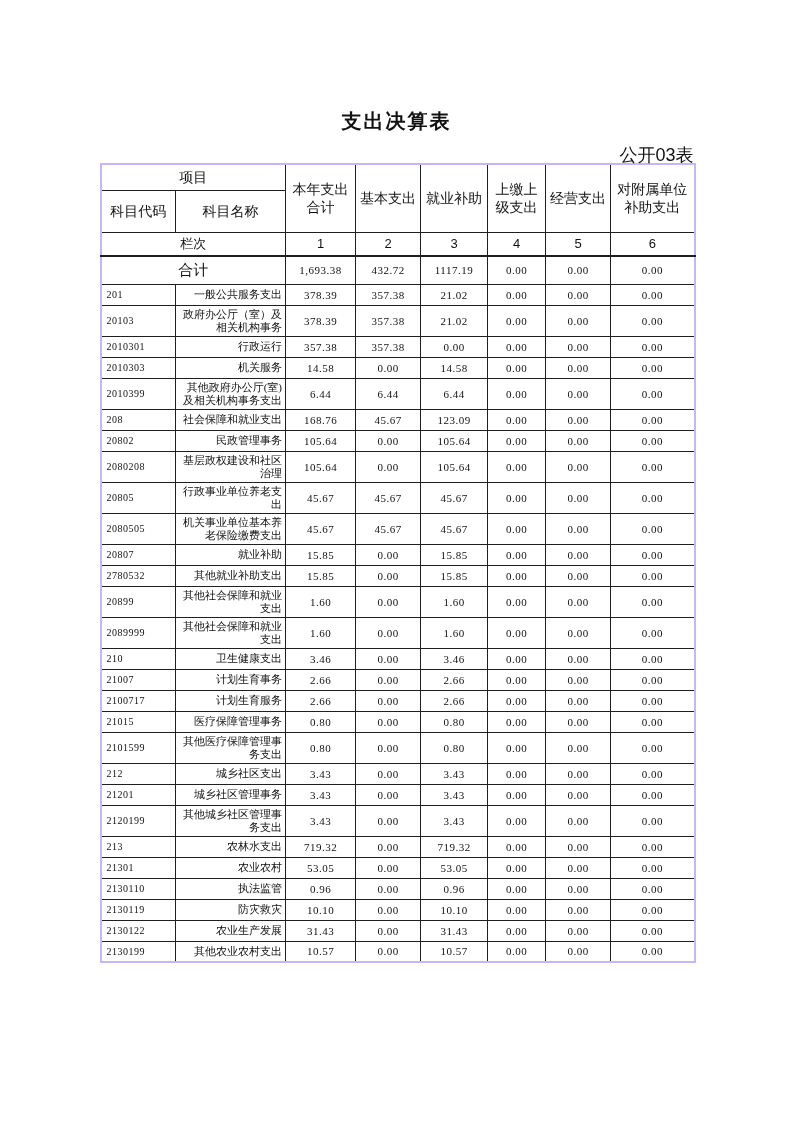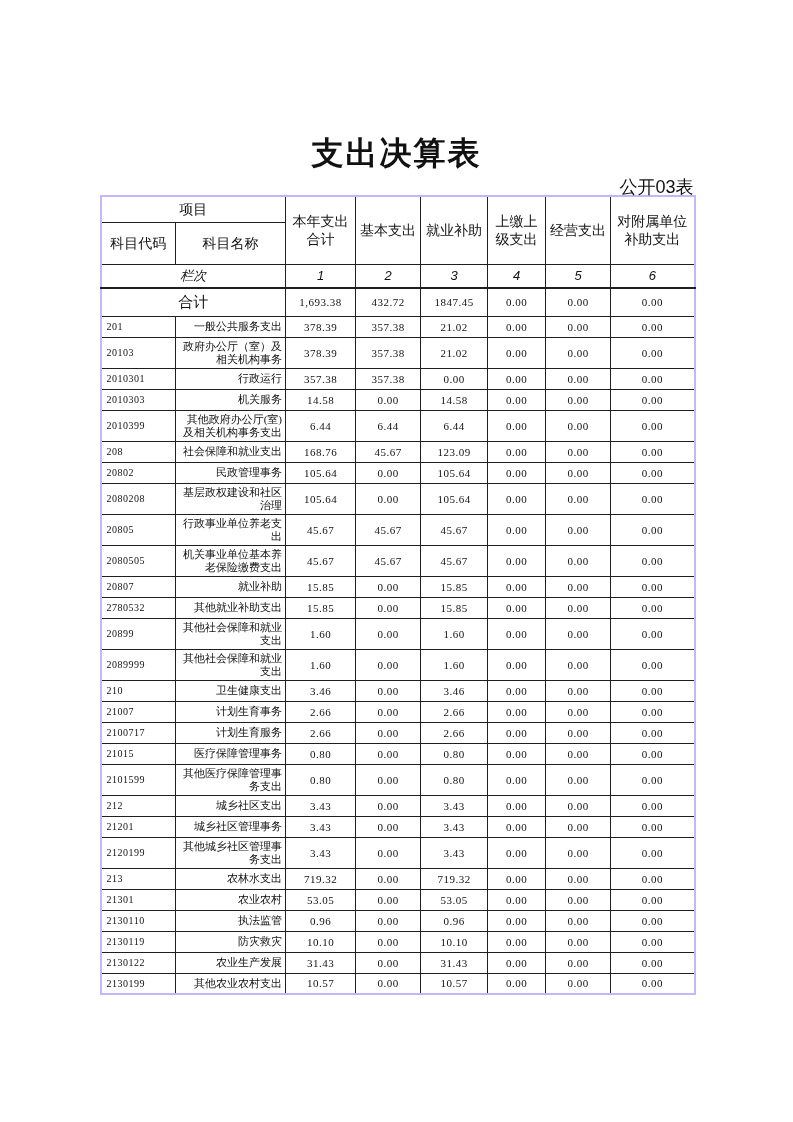--- a/index.html
+++ b/index.html
@@ -10,25 +10,24 @@
     width: 793px;
     height: 1122px;
     margin: 0 auto;
     background: #ffffff;
     padding-top: 106px;
     overflow: hidden;
   }
   .content { width: 594px; margin: 0 auto; }
   .title {
     text-align: center;
-    font-size: 32px;
+    font-size: 20px;
     font-weight: bold;
     letter-spacing: 2px;
     line-height: 30px;
-    margin-top: 32px;
   }
   .code-line {
     text-align: right;
     font-size: 18px;
     margin-top: 11px;
     line-height: 16px;
   }
   .meta-line {
     display: flex;
     justify-content: space-between;
@@ -46,21 +45,21 @@
   table.fiscal td { border: 1px solid #1f1f1f; background: #fff; }
   tr.h1 { height: 26px; }
   tr.h2 { height: 42px; }
   .th {
     font-size: 14px;
     text-align: center;
     vertical-align: middle;
     padding: 2px 1px;
     line-height: 1.3;
   }
-  tr.ranks { height: 20px; font-style: italic; }
+  tr.ranks { height: 20px; }
   tr.ranks td {
     font-size: 13px;
     text-align: center;
     vertical-align: middle;
     padding: 2px;
     border-bottom-width: 2px;
   }
   tr.total { height: 26px; }
   .total-label {
     font-size: 15px;
@@ -141,21 +140,21 @@
             <td class="">5</td>
             <td class="">6</td>
           </tr>
       </thead>
       <tbody id="data-body">
         <tr class="total" id="total-row">
           <td class="total-label" colspan="2">合计</td>
 
         <td class="num">1,693.38</td>
             <td class="num">432.72</td>
-            <td class="num">1847.45</td>
+            <td class="num">1117.19</td>
             <td class="num">0.00</td>
             <td class="num">0.00</td>
             <td class="num">0.00</td>
           </tr>
 
       <tr class="data-row">
             <td class="code">201</td>
             <td class="name">一般公共服务支出</td>
             <td class="num">378.39</td>
             <td class="num">357.38</td>

